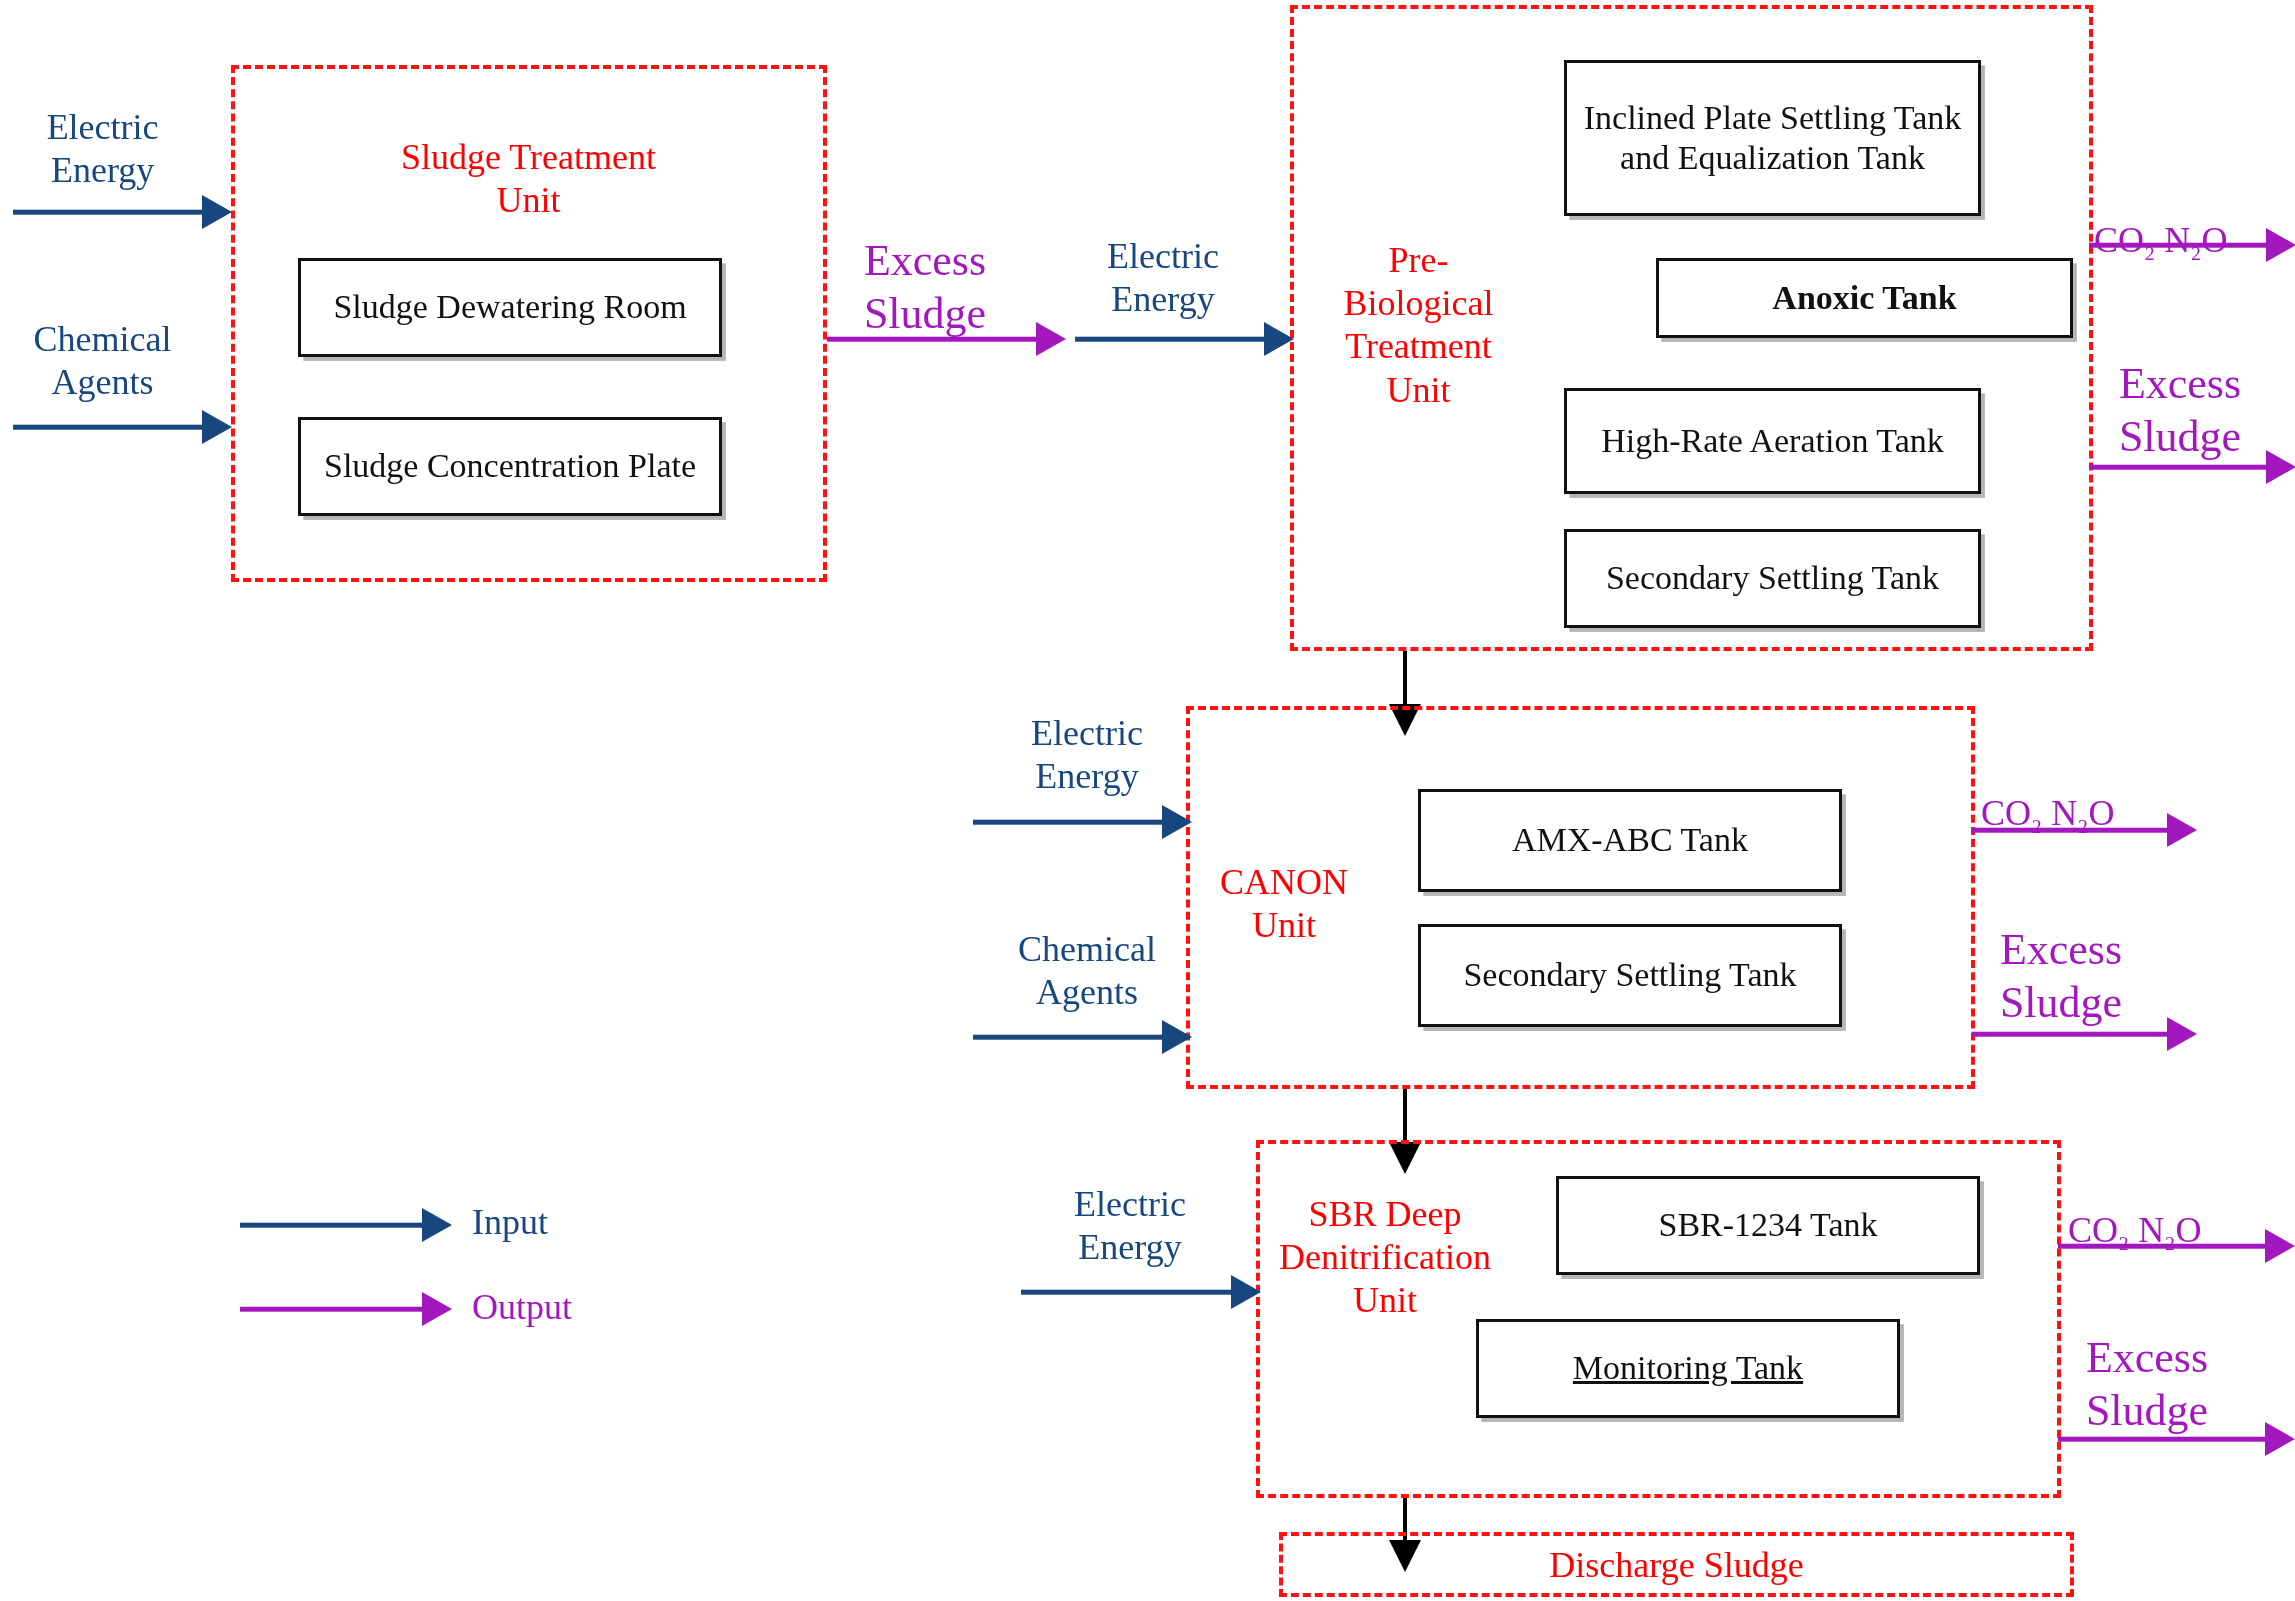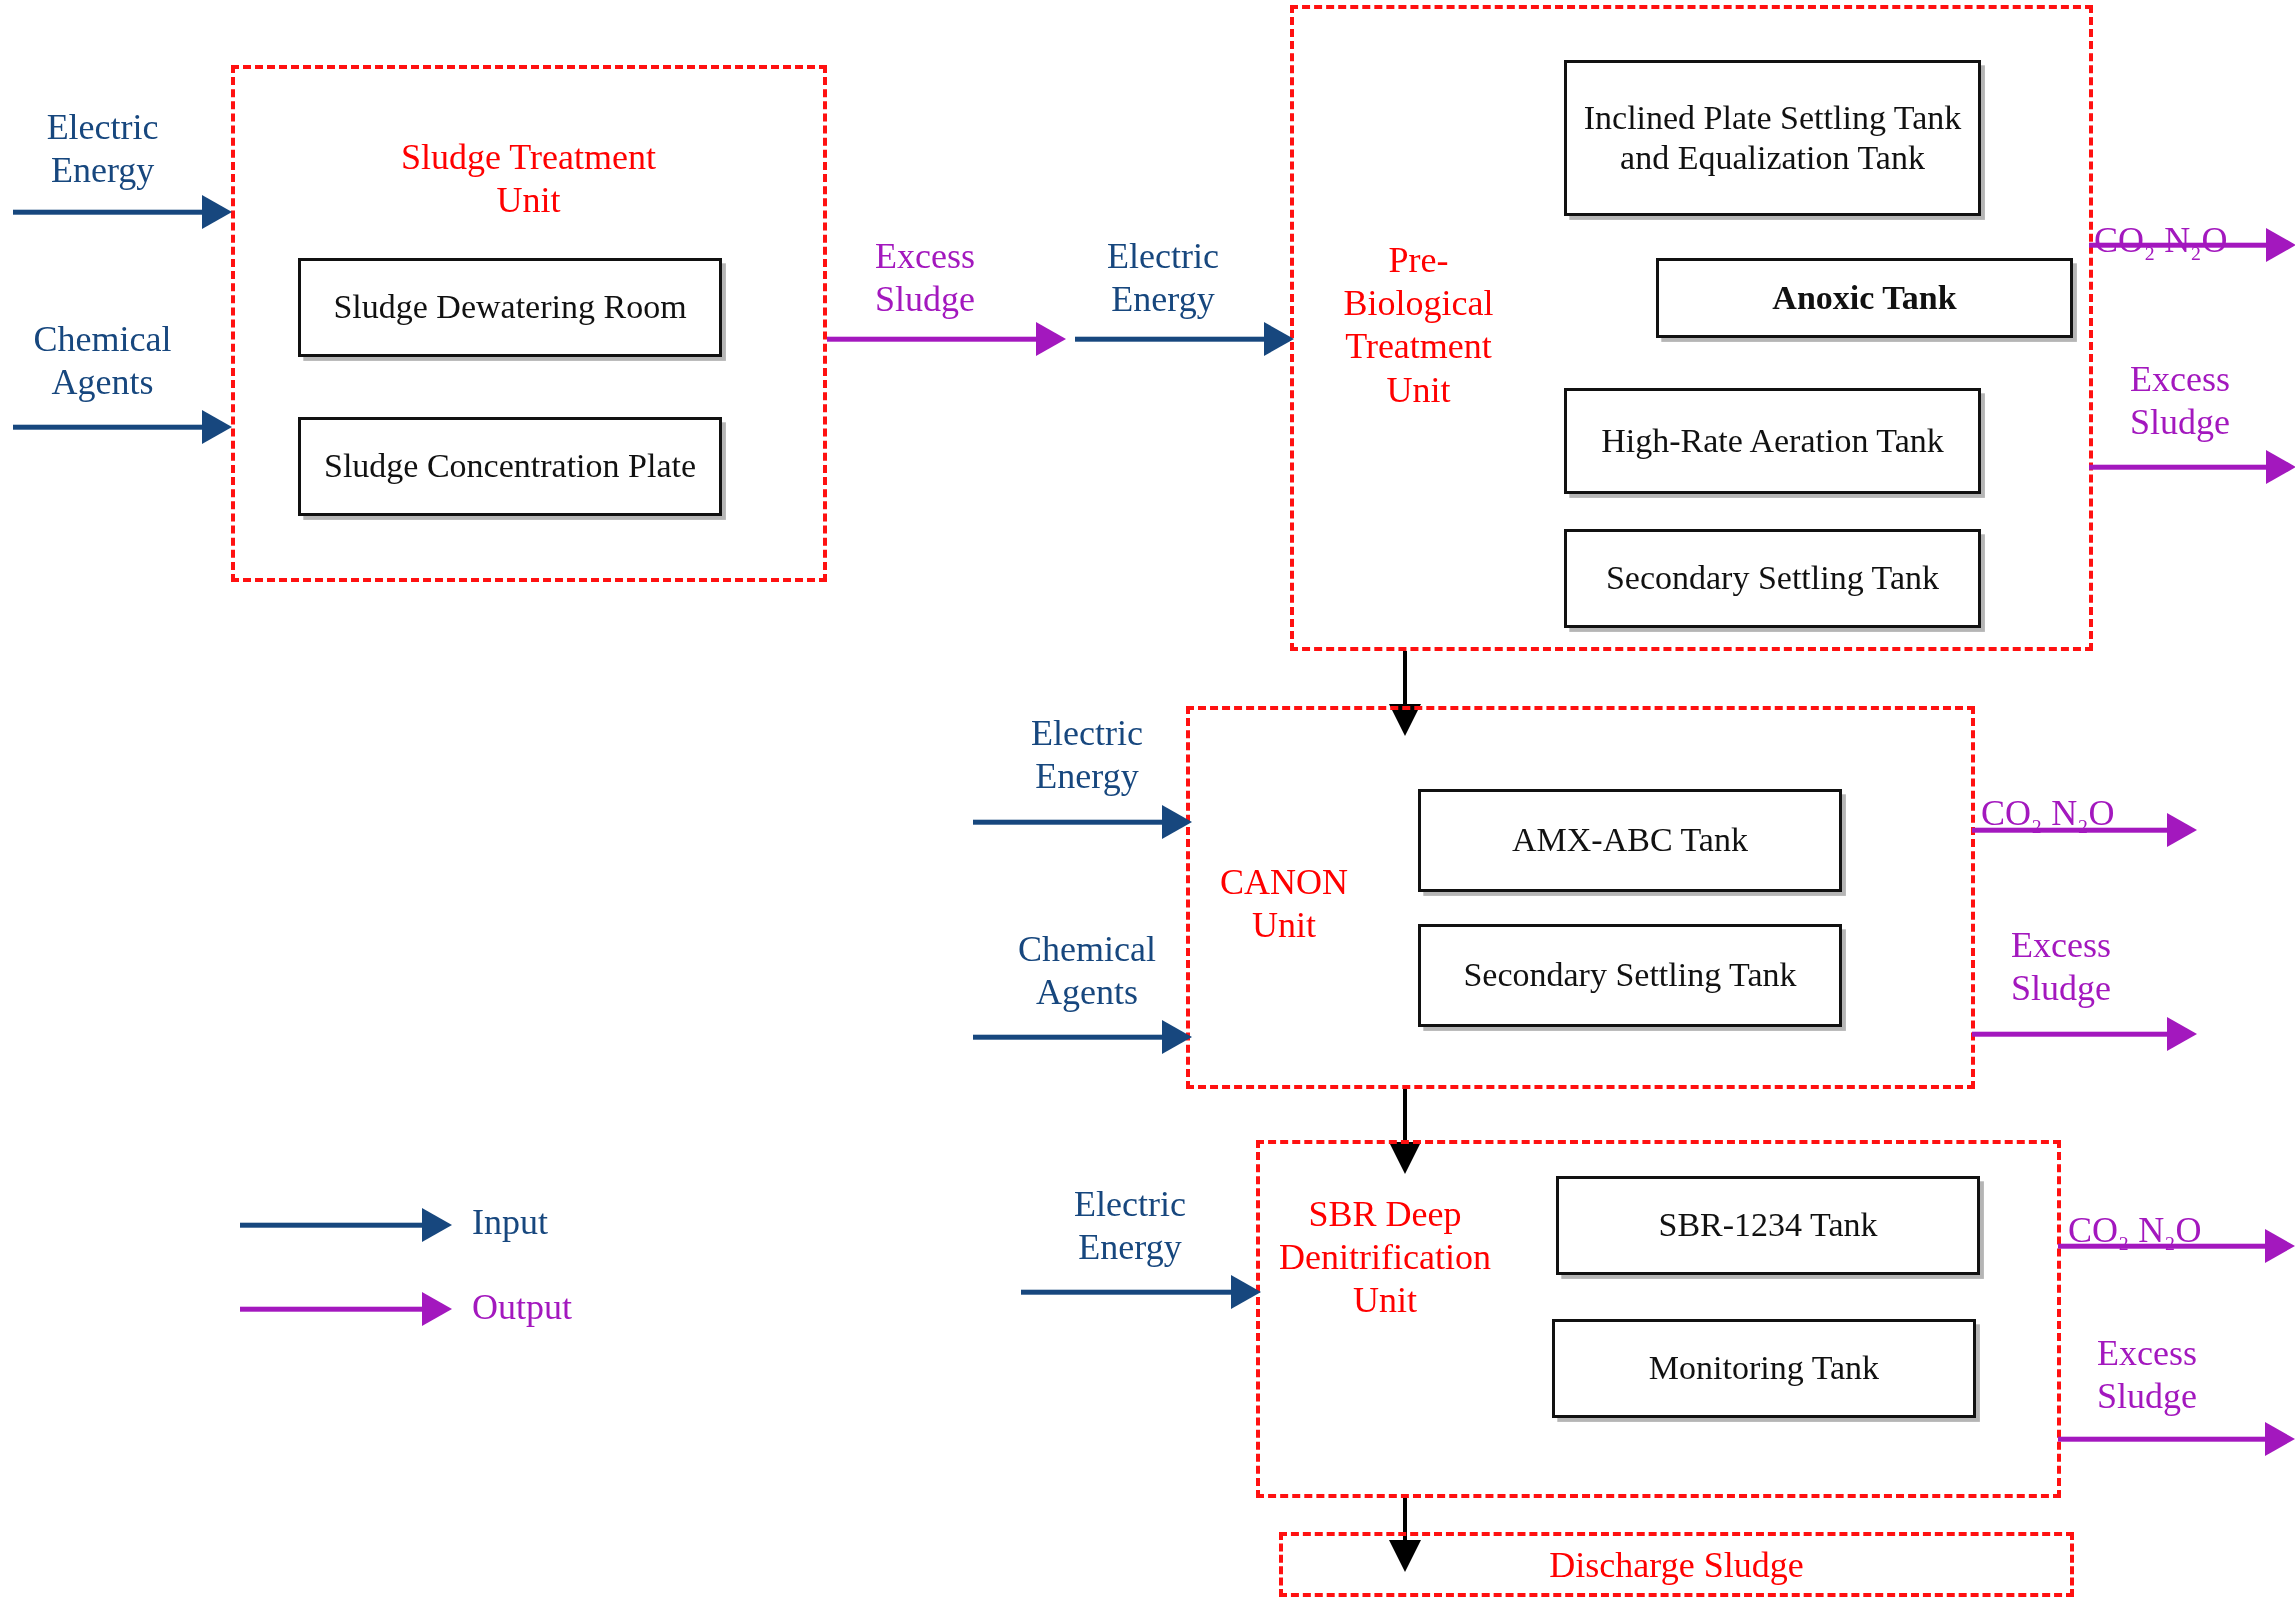--- a/index.html
+++ b/index.html
@@ -35,21 +35,21 @@
   }
 
   
   .lbl{
     position:absolute;
     text-align:center;
     line-height:1.2;
     white-space:pre-line;
   }
   .lbl-blue{color:#17477E;font-size:36px;}
-  .lbl-purple{color:#A318BE;font-size:36px;}
+  .lbl-purple{color:#A318BE;font-size:44px;}
   .unit-title{
     position:absolute;color:#FF0000;font-size:36px;
     text-align:center;line-height:1.2;white-space:pre-line;
   }
 
   
   .arrow-h{position:absolute;height:0;}
   .arrow-h .shaft{position:absolute;left:0;top:50%;height:4.6px;transform:translateY(-50%);}
   .arrow-h .head{
     position:absolute;right:0;top:50%;transform:translateY(-50%);
@@ -202,21 +202,21 @@
   </div>
 
   <div class="unit" style="left:1256px;top:1140px;width:805px;height:358px;"></div>
 
   <div class="unit-title" style="left:1259px;top:1193px;width:252px;">SBR Deep
 Denitrification
 Unit</div>
 
   <div class="tank" style="left:1556px;top:1176px;width:424px;height:99px;">SBR-1234 Tank</div>
 
-  <div class="tank" style="left:1552px;top:1319px;width:424px;height:99px;">Monitoring Tank</div>
+  <div class="tank" style="left:1476px;top:1319px;width:424px;height:99px;text-decoration:underline;">Monitoring Tank</div>
 
   <div class="lbl lbl-blue" style="left:1034px;top:1183px;width:192px;">Electric
 Energy</div>
   <div class="arrow-h blue" style="left:1021px;top:1292px;width:240px;">
     <div class="shaft" style="width:211px;"></div>
       <div class="head"></div>
   </div>
 
   <div class="lbl lbl-purple formula" style="left:2068px;top:1166px;width:205px;text-align:left;">
     <span>CO</span><sub>2</sub>&nbsp;<span>N</span><sub>2</sub><span>O</span>

